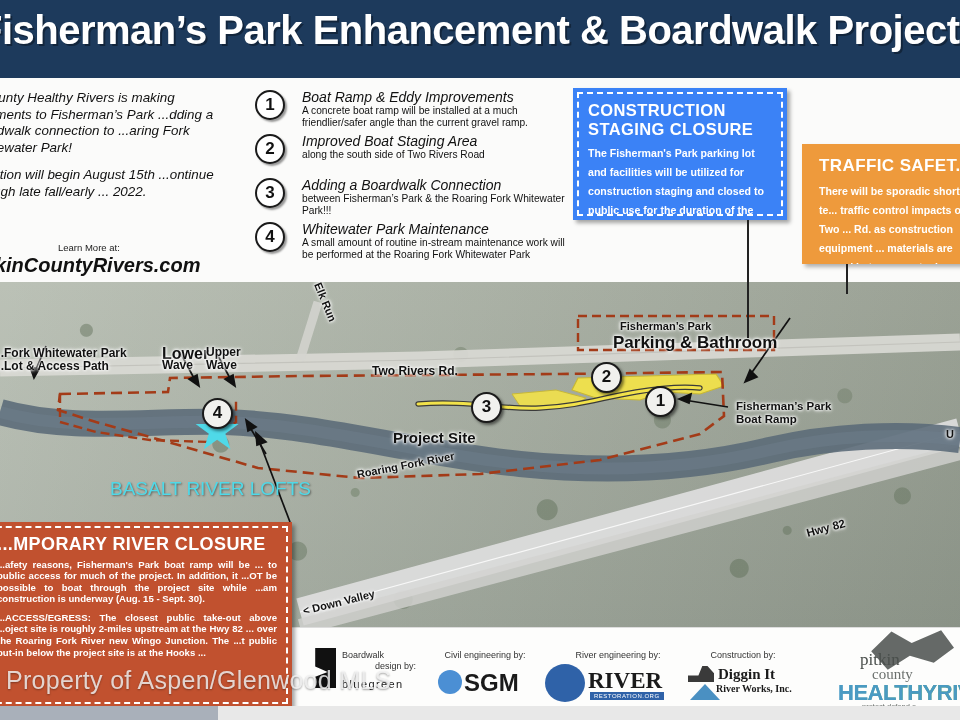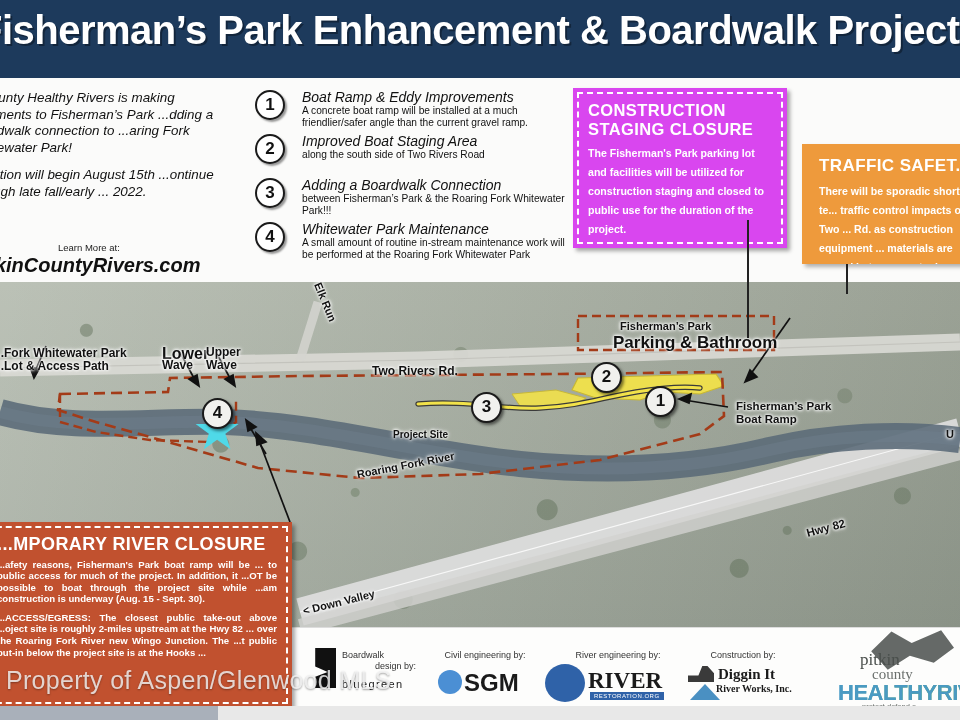--- a/index.html
+++ b/index.html
@@ -39,21 +39,21 @@
 
   
   .callout { position:absolute; color:#fff; overflow:hidden;
              box-shadow:3px 3px 4px rgba(0,0,0,.35); }
   .callout .inner { position:absolute; left:4px; top:4px; right:4px; bottom:4px;
                     border:2px dashed #fff; padding:7px 9px; }
   .callout h3 { font-size:16.5px; font-weight:bold; line-height:18.5px;
                 letter-spacing:.4px; margin-bottom:6px; }
   .callout p { font-size:10.6px; font-weight:bold; line-height:19px; }
 
-  #staging { left:573px; top:88px; width:214px; height:160px; background:#d946ef; }
+  #staging { left:573px; top:88px; width:214px; height:132px; background:#3b82f6; }
   #traffic { left:802px; top:144px; width:180px; height:120px; background:#ee9a3c;
              box-shadow:3px 3px 4px rgba(0,0,0,.3); }
   #traffic .inner { border:none; left:8px; top:6px; }
   #traffic h3 { font-size:17px; white-space:nowrap; }
   #closure { left:-18px; top:522px; width:310px; height:186px; background:#c1512f; z-index:30; }
   #closure h3 { font-size:18px; margin-bottom:5px; white-space:nowrap; }
   #closure p { font-size:9.6px; line-height:11.6px; text-align:justify; margin-bottom:7px; }
 
   .leader { position:absolute; background:#222; z-index:20; }
 
@@ -232,31 +232,32 @@
 
     <div class="maplabel" style="left:-6px; top:64px; font-size:12px;">...Fork Whitewater Park</div>
     <div class="maplabel" style="left:-6px; top:77px; font-size:12px;">...Lot &amp; Access Path</div>
 
     <div class="maplabel" style="left:620px; top:38px; font-size:11px;">Fisherman’s Park</div>
     <div class="maplabel" style="left:613px; top:51px; font-size:17px;">Parking &amp; Bathroom</div>
 
     <div class="maplabel" style="left:736px; top:118px; font-size:11.5px;">Fisherman’s Park</div>
     <div class="maplabel" style="left:736px; top:131px; font-size:11.5px;">Boat Ramp</div>
 
-    <div class="maplabel" style="left:393px; top:147px; font-size:10px;">Project Site</div>
+    <div class="maplabel" style="left:393px; top:147px; font-size:15px;">Project Site</div>
 
     <div class="maplabel" style="left:356px; top:177px; font-size:11px; transform:rotate(-11deg);">Roaring Fork River</div>
 
     <div class="maplabel" style="left:806px; top:240px; font-size:11.5px; transform:rotate(-15deg);">Hwy 82</div>
 
     <div class="maplabel" style="left:302px; top:314px; font-size:11px; transform:rotate(-14deg);">&lt; Down Valley</div>
 
     <div class="maplabel" style="left:946px; top:146px; font-size:11px;">U</div>
 
     <div style="position:absolute; left:192px; top:128px; z-index:15; color:#4fd9e8; font-size:56px; line-height:40px;">★</div>
+    <div class="cyanlabel" style="left:110px; top:196px;">BASALT RIVER LOFTS</div>
 
     <div class="marker" style="left:645px; top:104px;">1</div>
     <div class="marker" style="left:591px; top:80px;">2</div>
     <div class="marker" style="left:471px; top:110px;">3</div>
     <div class="marker" style="left:202px; top:116px;">4</div>
   </div>
 
   <div class="callout" id="closure">
     <div class="inner">
       <h3>...MPORARY RIVER CLOSURE</h3>

